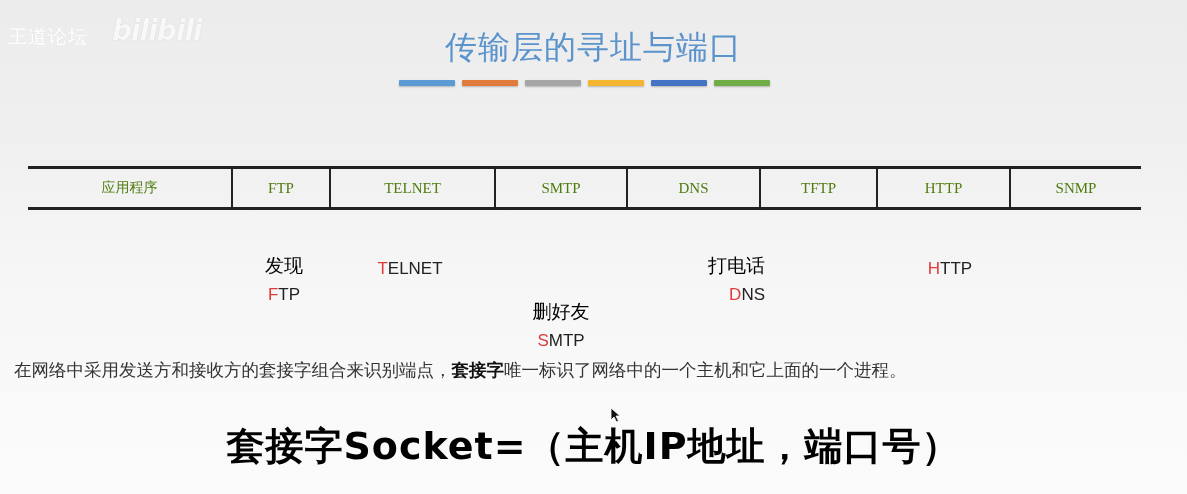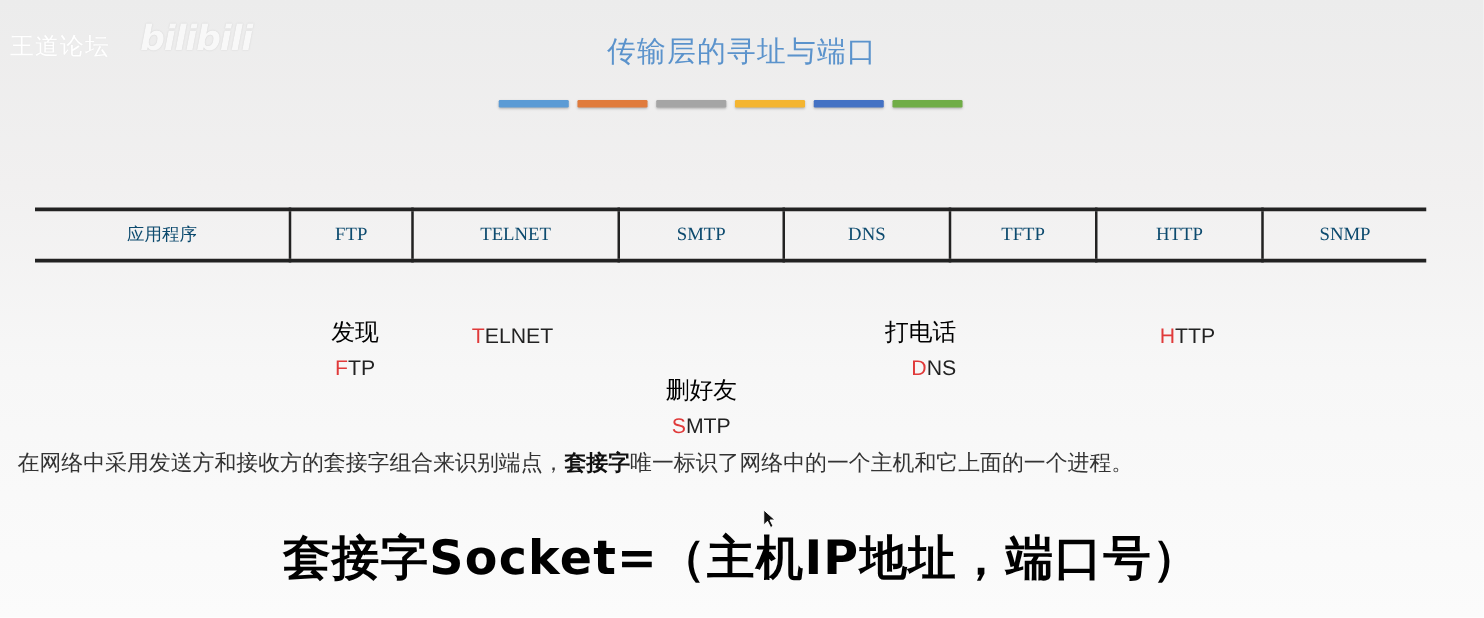--- a/index.html
+++ b/index.html
@@ -17,37 +17,37 @@
   }
   .watermark-logo {
     position: absolute; left: 112px; top: 14px;
     font-size: 28px; font-style: italic; font-weight: bold;
     color: #f8f8f8; letter-spacing: -1px;
     text-shadow: 0 0 1px rgba(120,120,120,0.35);
     font-family: "DejaVu Sans", sans-serif;
   }
   .title {
     position: absolute; left: 0; width: 1187px; top: 26px;
-    text-align: center; font-size: 23px; color: #5b93cc;
+    text-align: center; font-size: 32px; color: #5b93cc;
     letter-spacing: 1px;
     font-family: "DejaVu Sans", sans-serif;
   }
   .color-bars {
     position: absolute; left: 399px; top: 80px; height: 6px;
     display: flex; gap: 7px;
   }
   .color-bar {
     width: 56px; height: 6px; border-radius: 1px;
     box-shadow: 0 1px 2px rgba(0,0,0,0.25);
   }
   table.ports {
     position: absolute; left: 28px; top: 166px;
     width: 1113px; border-collapse: collapse;
     font-family: "Liberation Serif", "DejaVu Serif", serif;
-    font-size: 15px; color: #0c4a6e;
+    font-size: 15px; color: #4d7c0f;
   }
   table.ports td {
     height: 38px; text-align: center;
     border-left: 2px solid #222; border-right: 2px solid #222;
     padding: 0;
   }
   table.ports tr { border-top: 3px solid #222; border-bottom: 3px solid #222; }
   table.ports td:first-child { border-left: none; font-family: "DejaVu Sans", sans-serif; font-size: 14px; }
   table.ports td:last-child { border-right: none; }
   .mnemonic {

